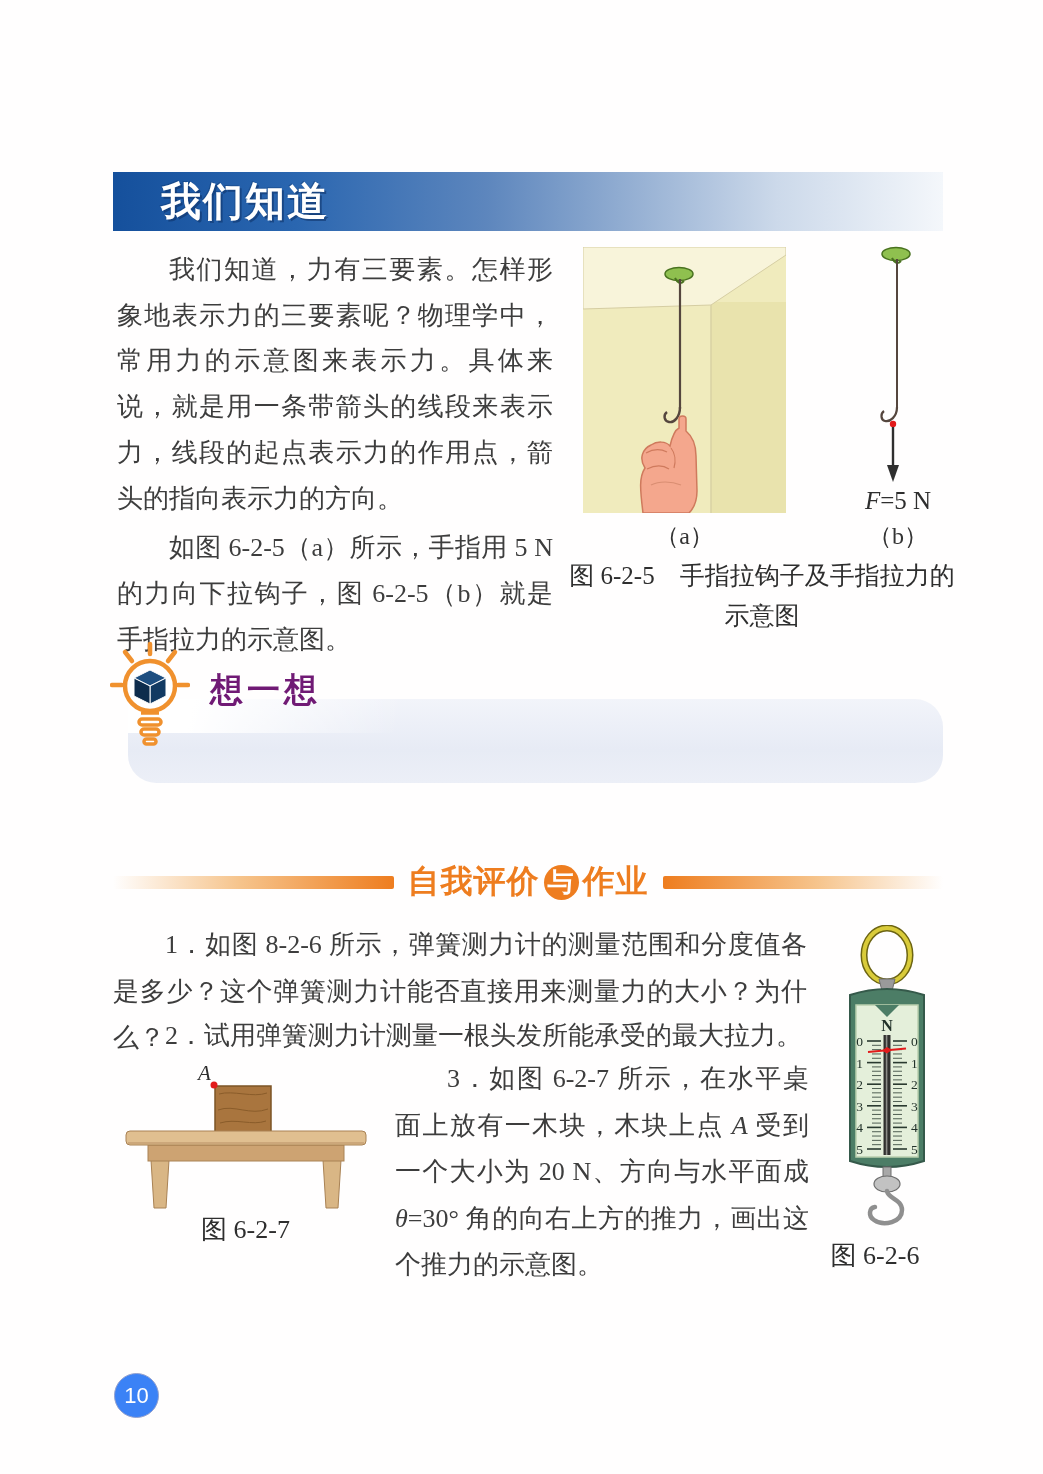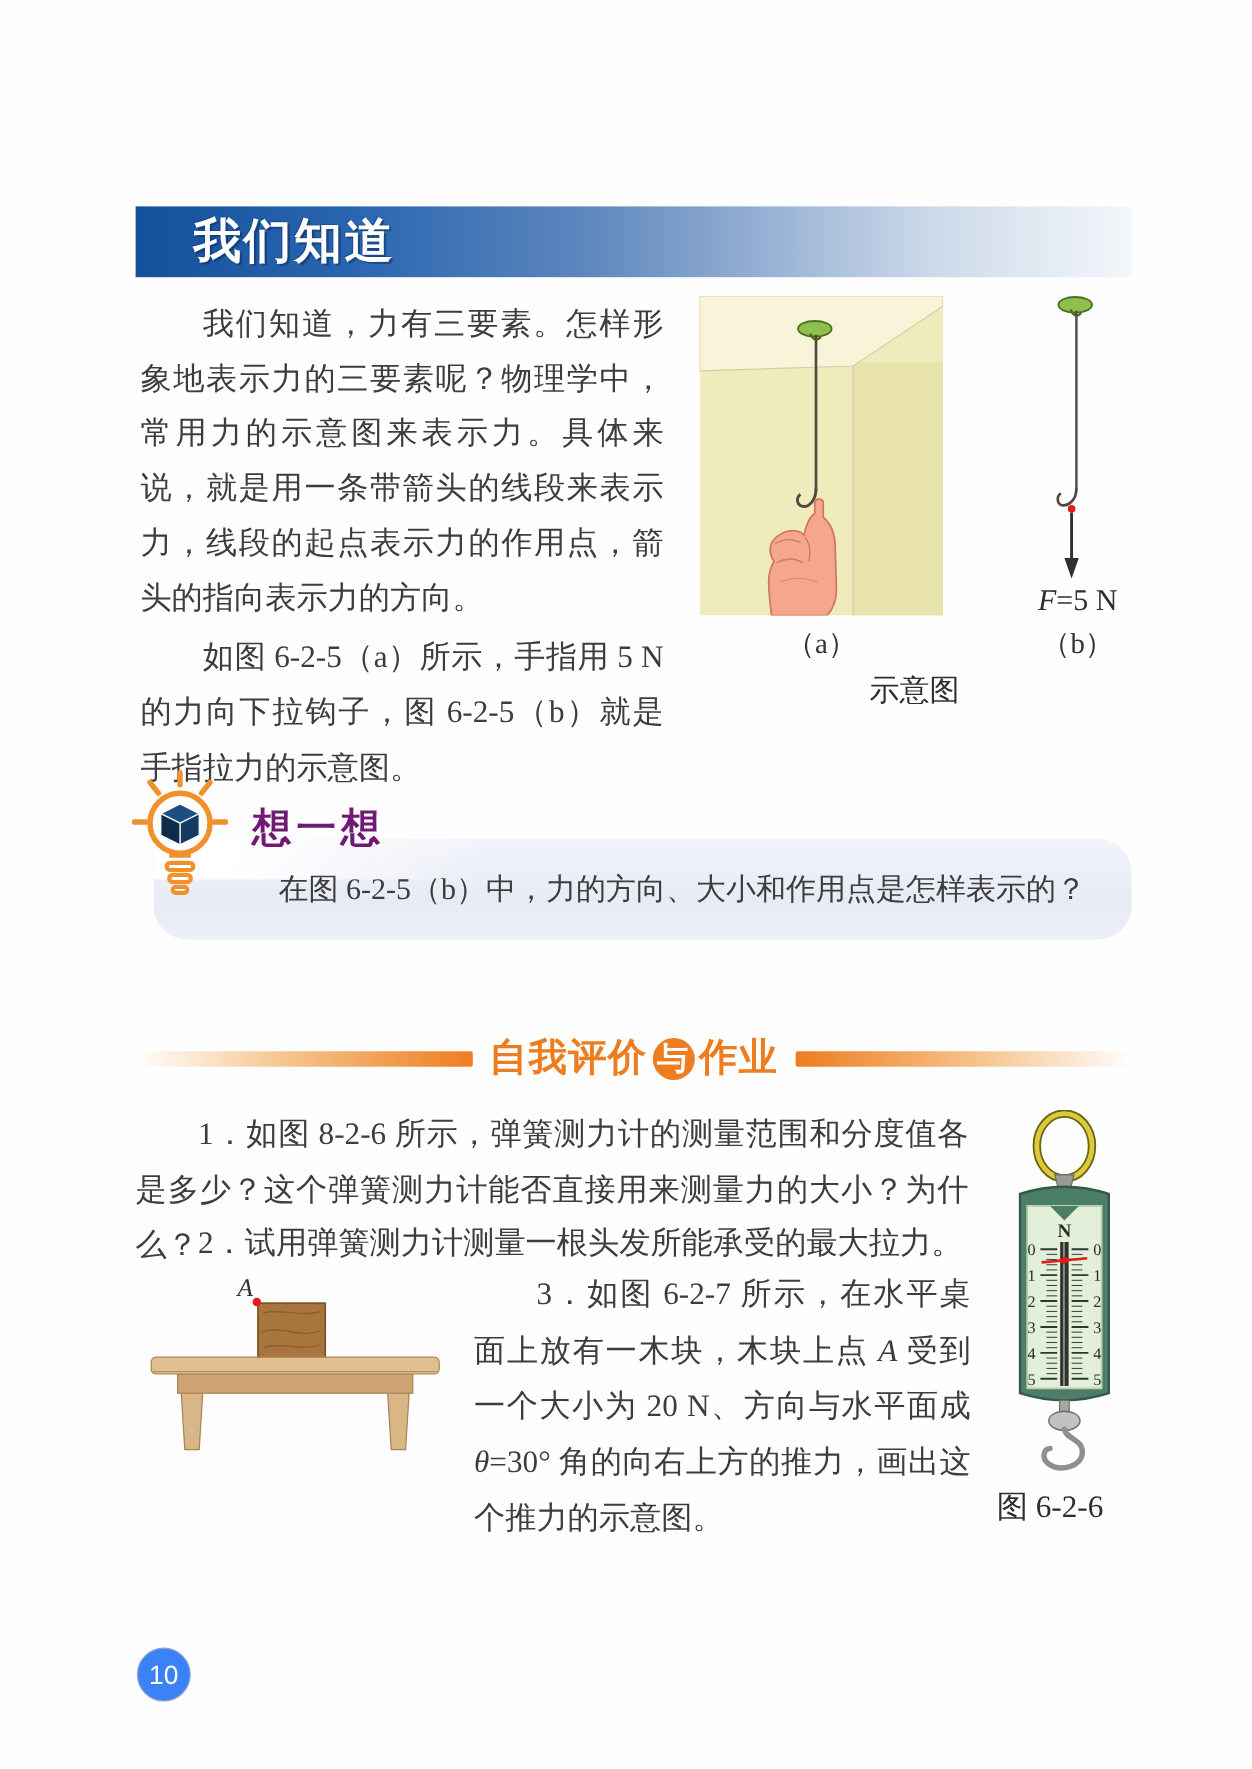--- a/index.html
+++ b/index.html
@@ -159,20 +159,21 @@
     <g>
       <line x1="50" y1="184" x2="50" y2="224" stroke="#2f2f2f" stroke-width="2.4"></line>
       <polygon points="44,222 56,222 50,239" fill="#2f2f2f"></polygon>
     </g>
   </svg>
   <div class="force-label"><i>F</i><span>=5 N</span></div>
 
   <div class="sub-label a">（a）</div>
   <div class="sub-label b">（b）</div>
   <div class="fig625-caption">
+    <div>图 6-2-5　手指拉钩子及手指拉力的</div>
     <div>示意图</div>
   </div>
 
   <div class="think-panel"></div>
   <svg class="think-icon" viewBox="0 0 80 118">
     <g stroke="#f0912e" stroke-width="4.5" stroke-linecap="round">
       <line x1="40" y1="3" x2="40" y2="13"></line>
       <line x1="15" y1="11" x2="22" y2="20"></line>
       <line x1="65" y1="11" x2="58" y2="20"></line>
       <line x1="2" y1="44" x2="12" y2="44"></line>
@@ -185,21 +186,20 @@
       <polygon points="24,37 40,45 40,63 24,55" fill="#0d2c4c" stroke="#ffffff" stroke-width="1"></polygon>
     </g>
     <g fill="#ffffff" stroke="#f0912e" stroke-width="3.5">
       <path d="M31,72 h18"></path>
       <rect x="29" y="78" width="22" height="6" rx="3"></rect>
       <rect x="31" y="88" width="18" height="6" rx="3"></rect>
       <rect x="34" y="98" width="12" height="5" rx="2.5"></rect>
     </g>
   </svg>
   <div class="think-title">想一想</div>
-  <div class="think-question">在图 6-2-5（b）中，力的方向、大小和作用点是怎样表示的？</div>
 
   <div class="hw-header">
     <div class="hw-bar left"></div>
     <div class="hw-title">
       <span>自我评价</span>
       <span class="hw-circle">与</span>
       <span>作业</span>
     </div>
     <div class="hw-bar right"></div>
   </div>
@@ -224,20 +224,21 @@
     <g>
       <polygon points="33,100 51,100 48,148 36,148" fill="#d9b685" stroke="#a98254" stroke-width="1"></polygon>
       <polygon points="205,100 223,100 220,148 208,148" fill="#d9b685" stroke="#a98254" stroke-width="1"></polygon>
       <rect x="30" y="85" width="196" height="16" fill="#cda372" stroke="#a98254" stroke-width="1"></rect>
       <rect x="8" y="71" width="240" height="14" rx="4" fill="#e0bf90" stroke="#a98254" stroke-width="1"></rect>
       <line x1="10" y1="83" x2="246" y2="83" stroke="#b79064" stroke-width="1.2"></line>
     </g>
     <circle cx="96" cy="25" r="3.5" fill="#e21b1b"></circle>
     <text x="80" y="20" font-size="21" font-style="italic" fill="#2e2e2e" font-family="Liberation Serif, DejaVu Serif, serif">A</text>
   </svg>
+  <div class="fig627-caption">图 6-2-7</div>
 
   <svg class="fig626" viewBox="0 0 150 308">
 
     <g>
       <ellipse cx="75" cy="30" rx="23" ry="27" fill="none" stroke="#6c6412" stroke-width="7"></ellipse>
       <ellipse cx="75" cy="30" rx="23" ry="27" fill="none" stroke="#d9cb3a" stroke-width="4"></ellipse>
     </g>
     <path d="M67,54 L83,54 L80,66 L70,66 Z" fill="#9a9a9a" stroke="#6e6e6e" stroke-width="1"></path>
 
     <g>

